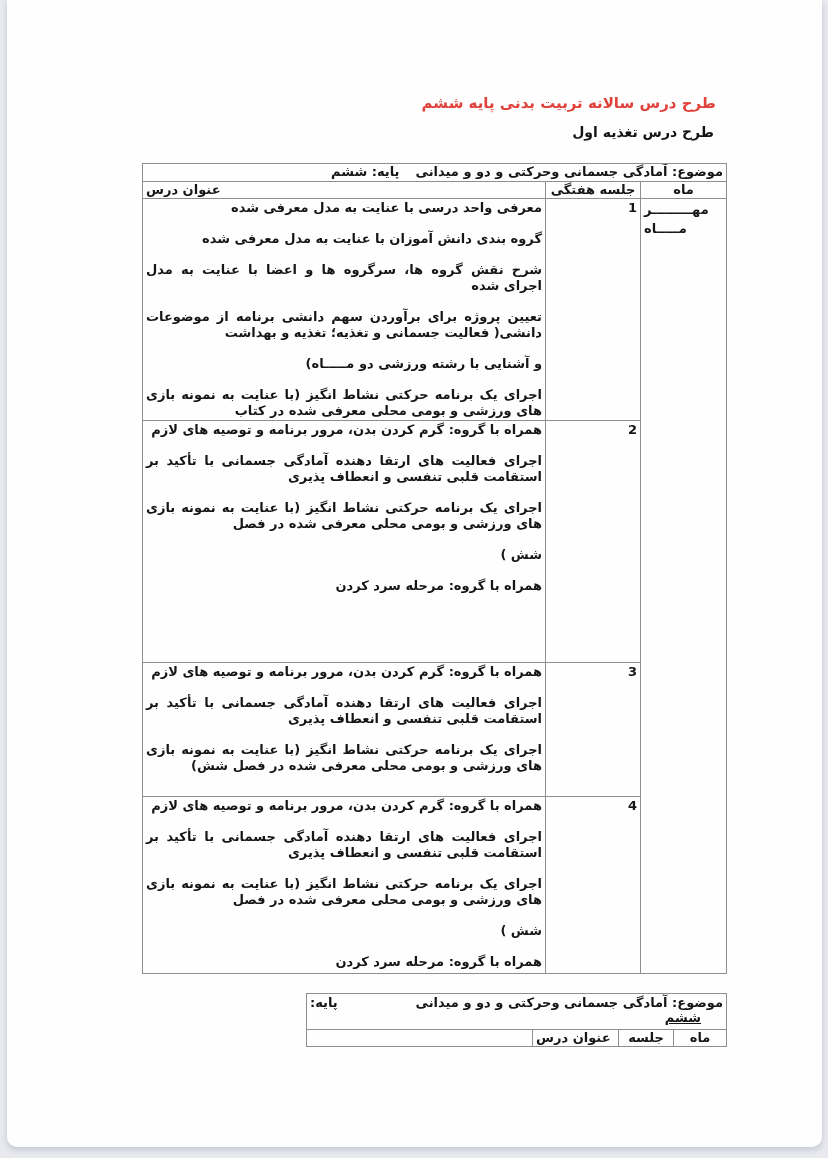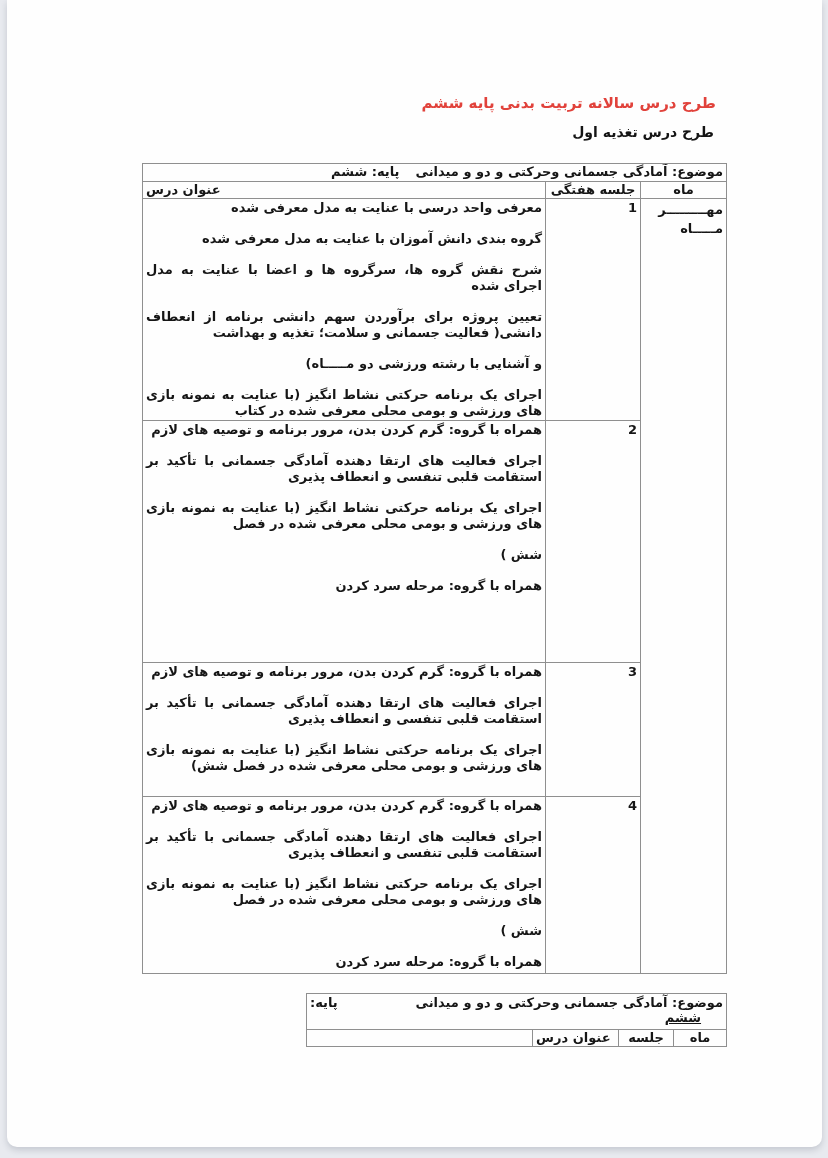--- a/index.html
+++ b/index.html
@@ -39,21 +39,21 @@
   .t1 .subj{position:absolute;right:3px;top:0;white-space:nowrap;}
   .t1 .grade{position:absolute;left:188px;top:0;white-space:nowrap;direction:rtl;}
   .t1 .hr2 td{height:14px;line-height:14px;}
   .col-month,.col-session{text-align:center;}
   .col-lesson{text-align:left;margin-left:44px;}
   .r1 td{height:211px;}
   .r2 td{height:198px;}
   .r3 td{height:117px;}
   .r4 td{height:174px;}
   td.month-cell{
-    vertical-align:middle;text-align:right;
+    vertical-align:middle;text-align:left;
     line-height:19px;white-space:nowrap;
   }
   td.sess{
     vertical-align:bottom;text-align:right;padding-bottom:20px;padding-left:2px;
   }
   td.sess.deep{padding-bottom:42px;}
   td.sess.shallow{padding-bottom:15px;}
   td.lesson{padding:1px 3px 1px 2px;margin-top:24px;}
   .para{
     direction:rtl;text-align:justify;
@@ -97,21 +97,21 @@
       <tr class="r1">
         <td rowspan="4" class="month-cell">
           <div>مهـــــــــر</div>
           <div>مـــــاه</div>
         </td>
         <td class="sess">1</td>
         <td class="lesson">
               <div class="para">معرفی واحد درسی با عنایت به مدل معرفی شده</div>
               <div class="para">گروه بندی دانش آموزان با عنایت به مدل معرفی شده</div>
               <div class="para">شرح نقش گروه ها، سرگروه ها و اعضا با عنایت به مدل اجرای شده</div>
-              <div class="para">تعیین پروژه برای برآوردن سهم دانشی برنامه از انعطاف دانشی( فعالیت جسمانی و سلامت؛ تغذیه و بهداشت</div>
+              <div class="para">تعیین پروژه برای برآوردن سهم دانشی برنامه از موضوعات دانشی( فعالیت جسمانی و تغذیه؛ تغذیه و بهداشت</div>
               <div class="para">و آشنایی با رشته ورزشی دو مـــــاه)</div>
               <div class="para">اجرای یک برنامه حرکتی نشاط انگیز (با عنایت به نمونه بازی های ورزشی و بومی  محلی معرفی شده در کتاب</div>
             </td>
       </tr>
       <tr class="r2">
         <td class="sess deep">2</td>
         <td class="lesson">
               <div class="para">همراه با گروه: گرم کردن بدن، مرور برنامه و توصیه های لازم</div>
               <div class="para">اجرای فعالیت های ارتقا دهنده آمادگی جسمانی با تأکید بر استقامت قلبی  تنفسی و انعطاف پذیری</div>
               <div class="para">اجرای یک برنامه حرکتی نشاط انگیز (با عنایت به نمونه بازی های ورزشی و بومی  محلی معرفی شده در فصل</div>

